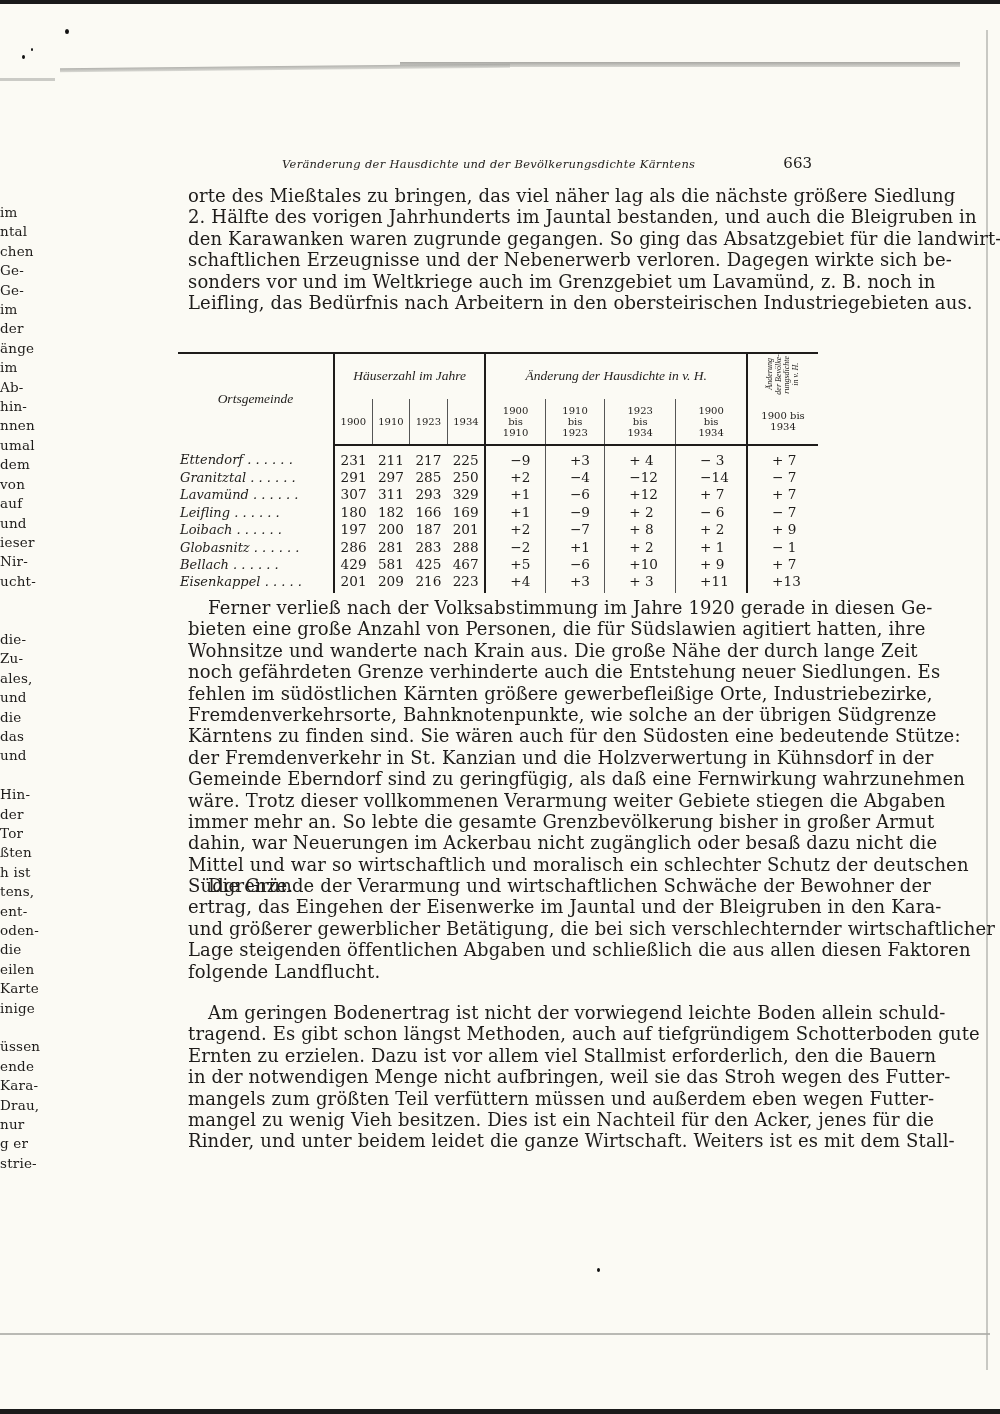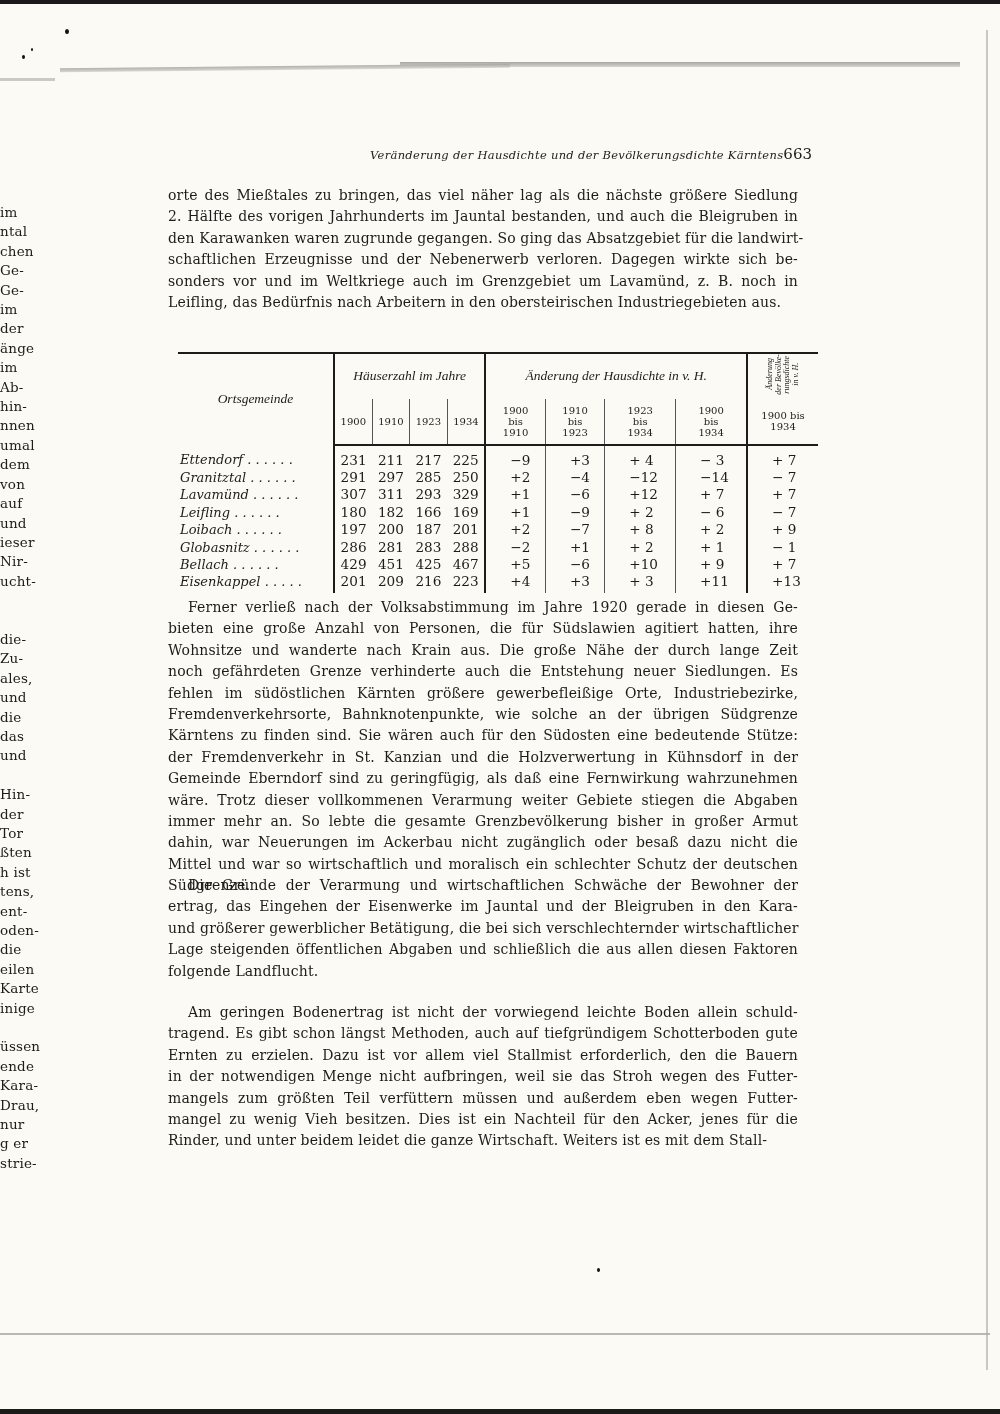--- a/index.html
+++ b/index.html
@@ -54,33 +54,33 @@
       position: absolute; left: 0; top: 203px; width: 40px;
       text-align: left;
       font-size: 13.5px;
       line-height: 19.4px;
       letter-spacing: 0.2px;
     }
     .left-margin .gap { height: 19.4px; }
 
     
     .running-header {
-      position: absolute; left: 252px; top: 145px; width: 560px;
-      display: flex; justify-content: flex-end; align-items: baseline;
+      position: absolute; left: 252px; top: 154px; width: 560px;
+      display: flex; justify-content: space-between; align-items: baseline;
     }
     .running-title {
       font-size: 11.5px; letter-spacing: 0.3px; font-style: italic;
       margin-left: 30px;
     }
     .page-number { font-size: 15px; }
 
     
     .paragraph {
-      position: absolute; left: 168px; width: 630px;
-      font-size: 14px;
+      position: absolute; left: 188px; width: 630px;
+      font-size: 18px;
       line-height: 21.4px;
       text-align: justify;
       letter-spacing: 0.15px;
     }
     .paragraph .line {
       display: block;
       text-align: justify;
       text-align-last: justify;
       white-space: nowrap;
       overflow: visible;
@@ -322,21 +322,21 @@
         <td class="">288</td>
         <td class="chg vline-heavy">−2</td>
         <td class="chg vline-light">+1</td>
         <td class="chg vline-light">+ 2</td>
         <td class="chg vline-light">+ 1</td>
         <td class="chg vline-heavy">− 1</td>
       </tr>
       <tr>
         <td class="place">Bellach . . . . . .</td>
         <td class="vline-heavy">429</td>
-        <td class="">451</td>
+        <td class="">581</td>
         <td class="">425</td>
         <td class="">467</td>
         <td class="chg vline-heavy">+5</td>
         <td class="chg vline-light">−6</td>
         <td class="chg vline-light">+10</td>
         <td class="chg vline-light">+ 9</td>
         <td class="chg vline-heavy">+ 7</td>
       </tr>
       <tr>
         <td class="place">Eisenkappel . . . . .</td>

